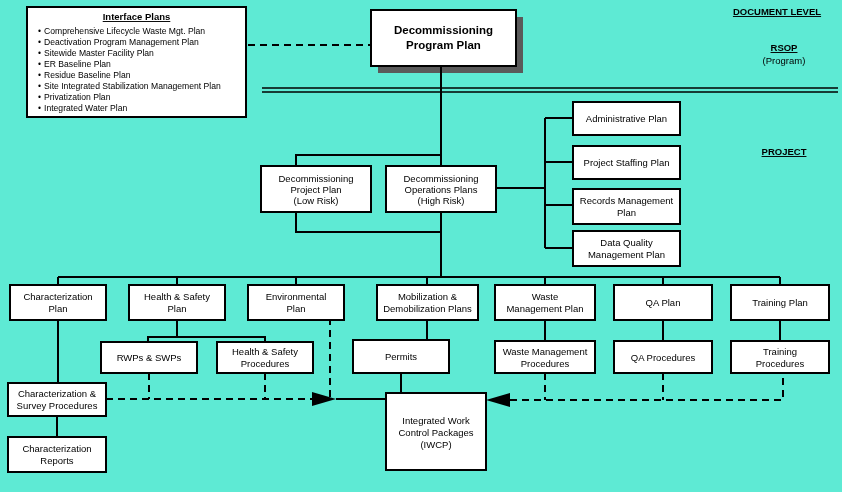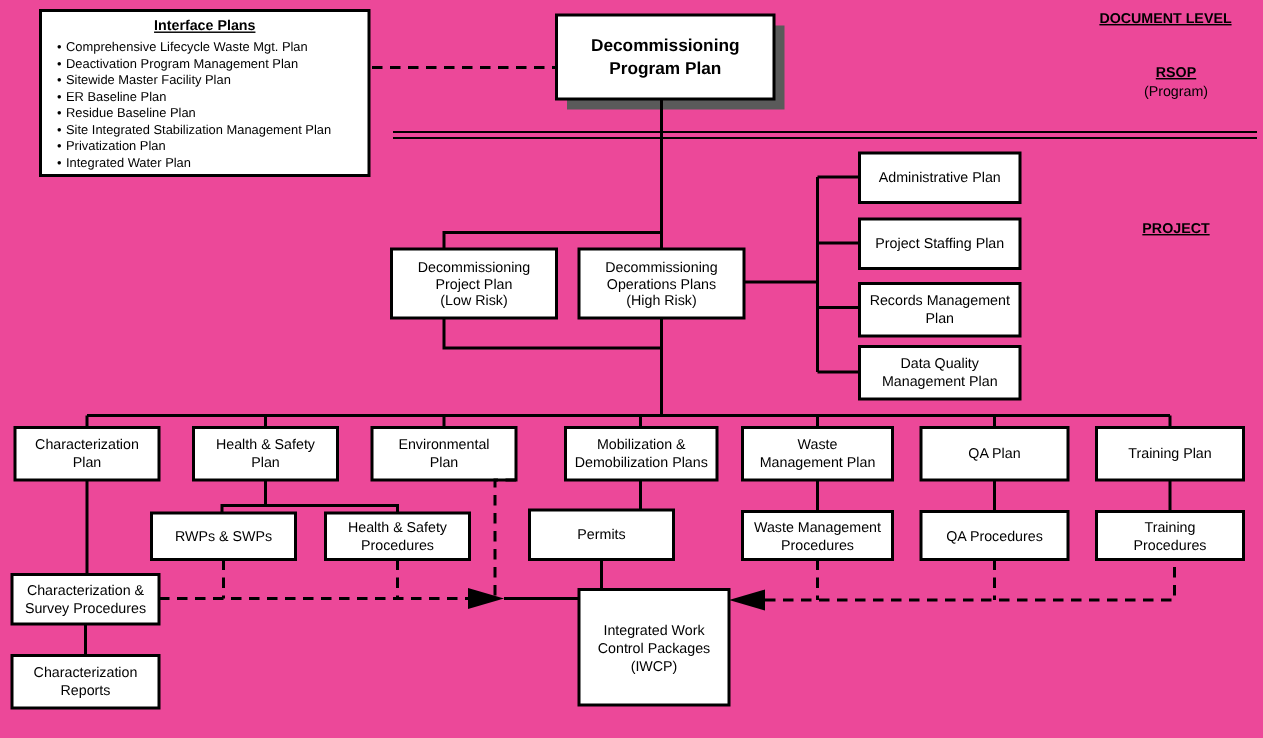--- a/index.html
+++ b/index.html
@@ -8,21 +8,21 @@
     padding: 0;
     background: #ffffff;
   }
   body {
     font-family: "Liberation Sans", sans-serif;
   }
   #diagram-root {
     position: relative;
     width: 842px;
     height: 492px;
-    background: #ec4899;
+    background: #5eead4;
     overflow: hidden;
   }
   svg#diagram-canvas {
     position: absolute;
     top: 0;
     left: 0;
     width: 842px;
     height: 492px;
   }
   .box-rect {

